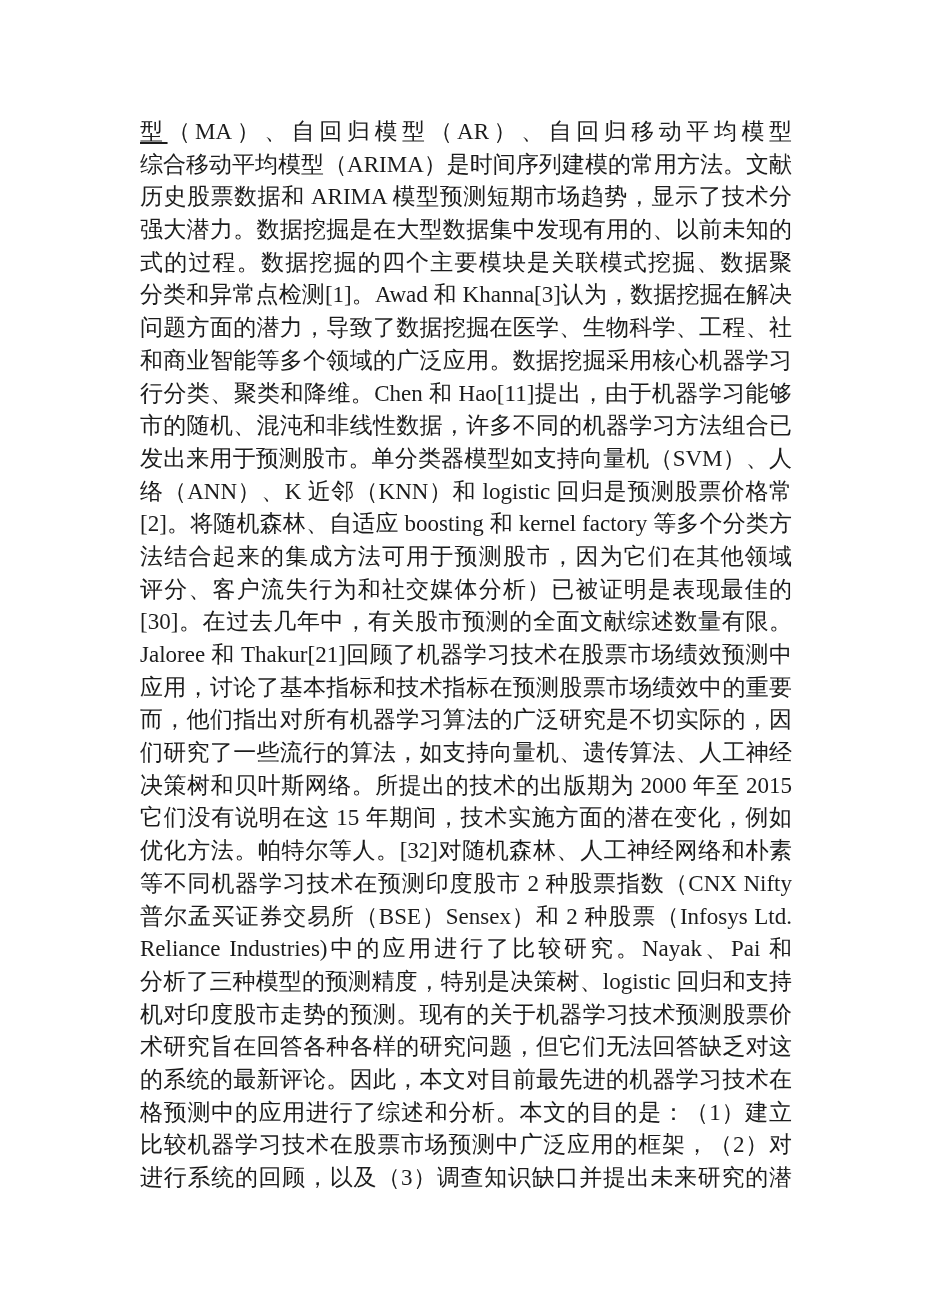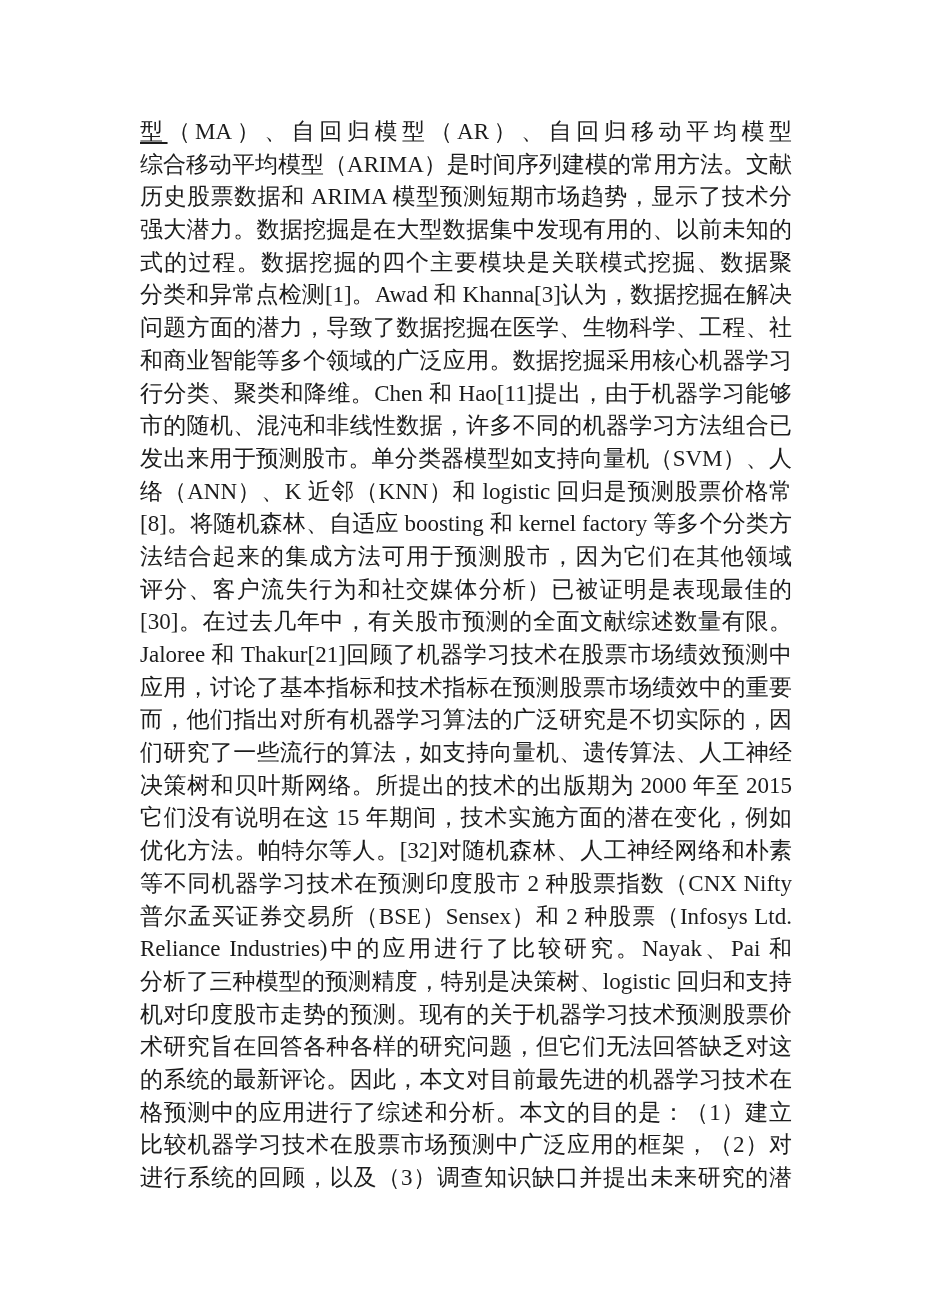--- a/index.html
+++ b/index.html
@@ -46,21 +46,21 @@
     <div class="line">历史股票数据和 ARIMA 模型预测短期市场趋势，显示了技术分析组合的</div>
     <div class="line">强大潜力。数据挖掘是在大型数据集中发现有用的、以前未知的有趣模</div>
     <div class="line">式的过程。数据挖掘的四个主要模块是关联模式挖掘、数据聚类、数据</div>
     <div class="line">分类和异常点检测[1]。Awad 和 Khanna[3]认为，数据挖掘在解决复杂</div>
     <div class="line">问题方面的潜力，导致了数据挖掘在医学、生物科学、工程、社会媒体</div>
     <div class="line">和商业智能等多个领域的广泛应用。数据挖掘采用核心机器学习算法进</div>
     <div class="line">行分类、聚类和降维。Chen 和 Hao[11]提出，由于机器学习能够处理股</div>
     <div class="line">市的随机、混沌和非线性数据，许多不同的机器学习方法组合已经被开</div>
     <div class="line">发出来用于预测股市。单分类器模型如支持向量机（SVM）、人工神经网</div>
     <div class="line">络（ANN）、K 近邻（KNN）和 logistic 回归是预测股票价格常用的方法</div>
-    <div class="line">[8]。将随机森林、自适应 boosting 和 kernel factory 等多个分类方</div>
+    <div class="line">[2]。将随机森林、自适应 boosting 和 kernel factory 等多个分类方</div>
     <div class="line">法结合起来的集成方法可用于预测股市，因为它们在其他领域（如信用</div>
     <div class="line">评分、客户流失行为和社交媒体分析）已被证明是表现最佳的[4]、[5]、</div>
     <div class="line">[30]。在过去几年中，有关股市预测的全面文献综述数量有限。Kamley,</div>
     <div class="line">Jaloree 和 Thakur[21]回顾了机器学习技术在股票市场绩效预测中的</div>
     <div class="line">应用，讨论了基本指标和技术指标在预测股票市场绩效中的重要性。然</div>
     <div class="line">而，他们指出对所有机器学习算法的广泛研究是不切实际的，因此，他</div>
     <div class="line">们研究了一些流行的算法，如支持向量机、遗传算法、人工神经网络、</div>
     <div class="line">决策树和贝叶斯网络。所提出的技术的出版期为 2000 年至 2015 年，但</div>
     <div class="line">它们没有说明在这 15 年期间，技术实施方面的潜在变化，例如修改和</div>
     <div class="line">优化方法。帕特尔等人。[32]对随机森林、人工神经网络和朴素贝叶斯</div>

